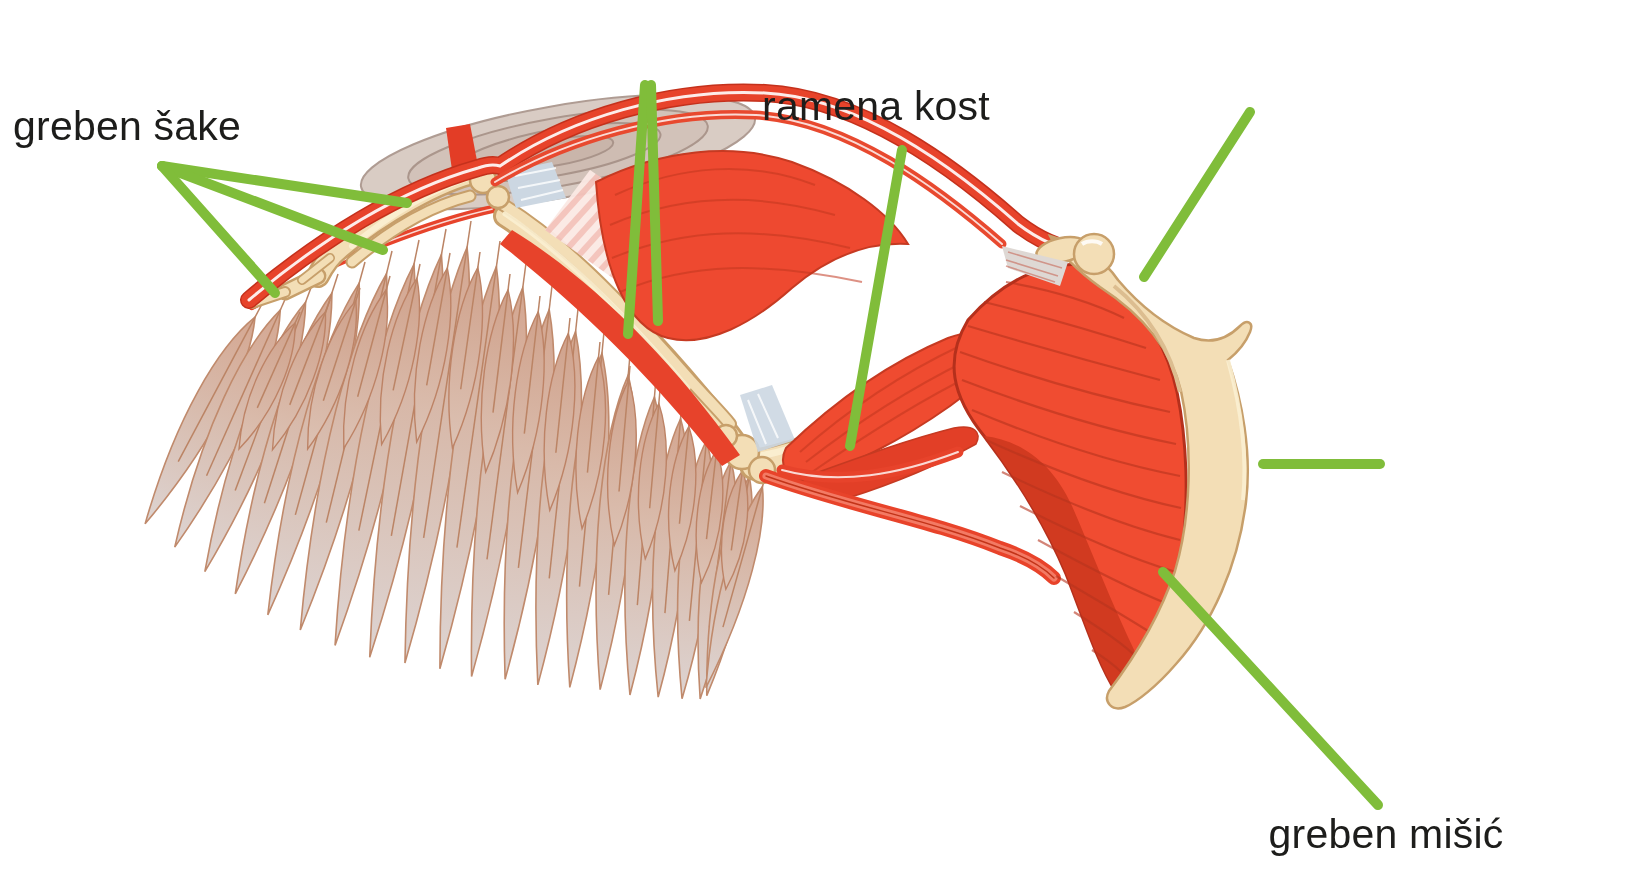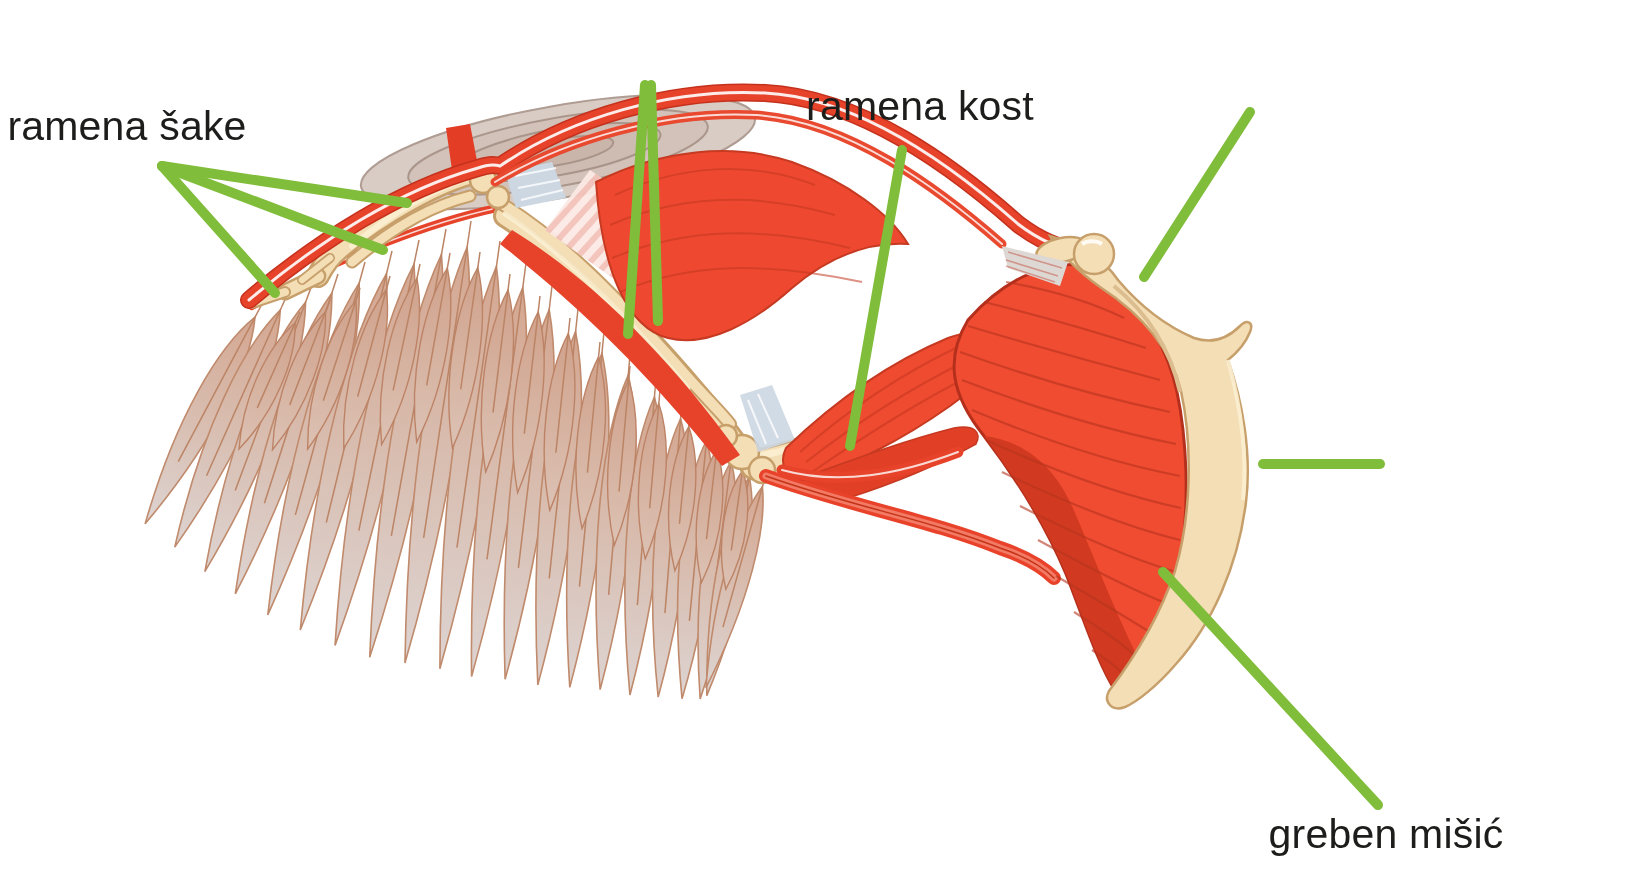--- a/index.html
+++ b/index.html
@@ -222,16 +222,16 @@
     <line class="green" x1="162" y1="166" x2="275" y2="293"></line>
     <line class="green" x1="645" y1="85" x2="628" y2="334"></line>
     <line class="green" x1="651" y1="85" x2="658" y2="321"></line>
     <line class="green" x1="902" y1="150" x2="850" y2="446"></line>
     <line class="green" x1="1250" y1="112" x2="1144" y2="277"></line>
     <line class="green" x1="1263" y1="464" x2="1380" y2="464"></line>
     <line class="green" x1="1163" y1="572" x2="1378" y2="805"></line>
   </g>
 </svg>
 
-  <div class="lbl" style="left:127px;top:104px">ramena šake</div>
-  <div class="lbl" style="left:920px;top:84px">ramena kost</div>
+  <div class="lbl" style="left:127px;top:104px">greben šake</div>
+  <div class="lbl" style="left:876px;top:84px">ramena kost</div>
   <div class="lbl" style="left:1386px;top:812px">greben mišić</div>
 </div>
 
 </body></html>

